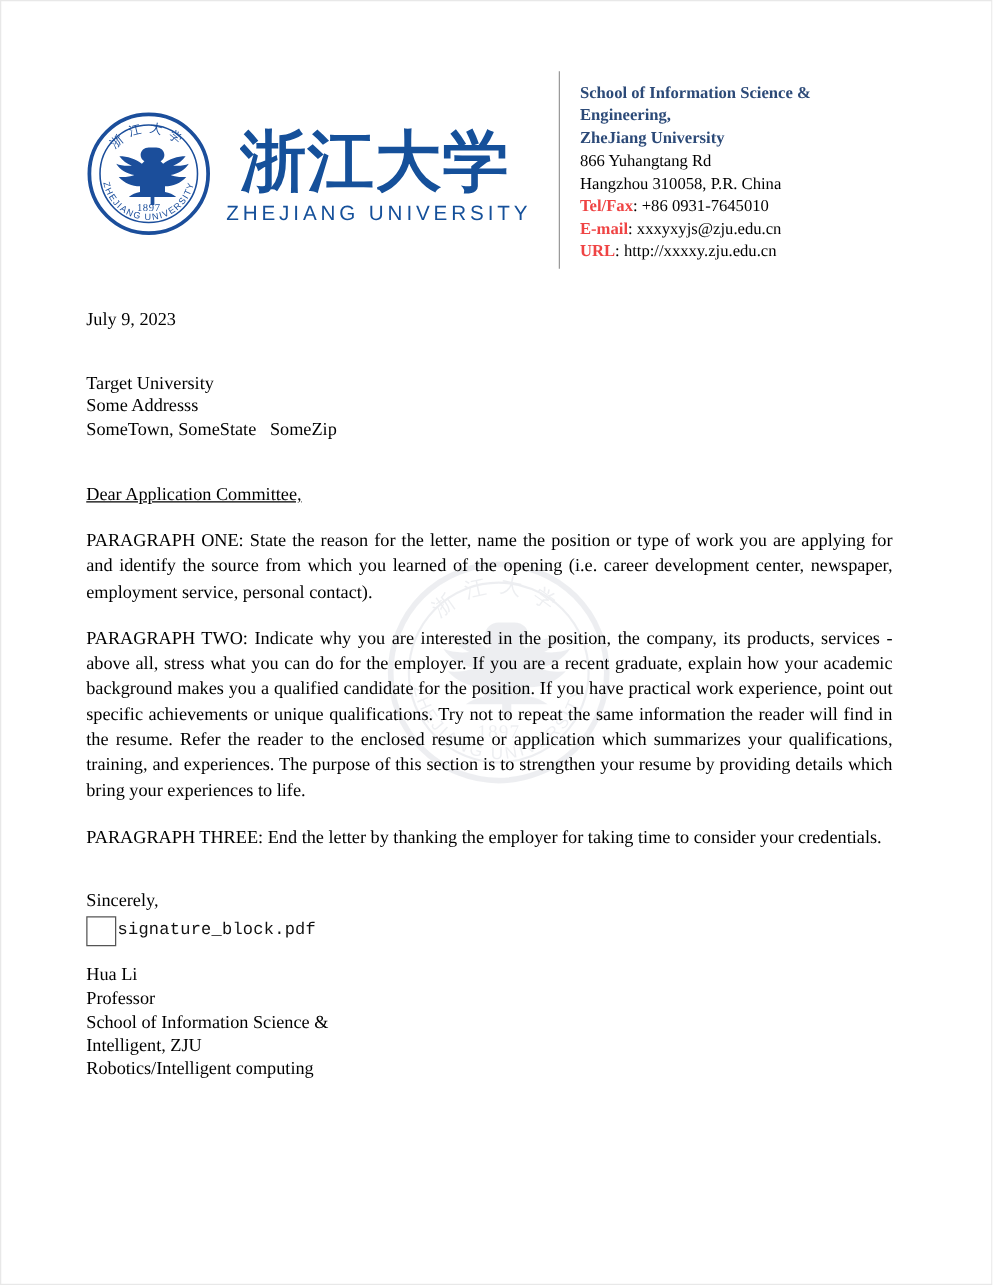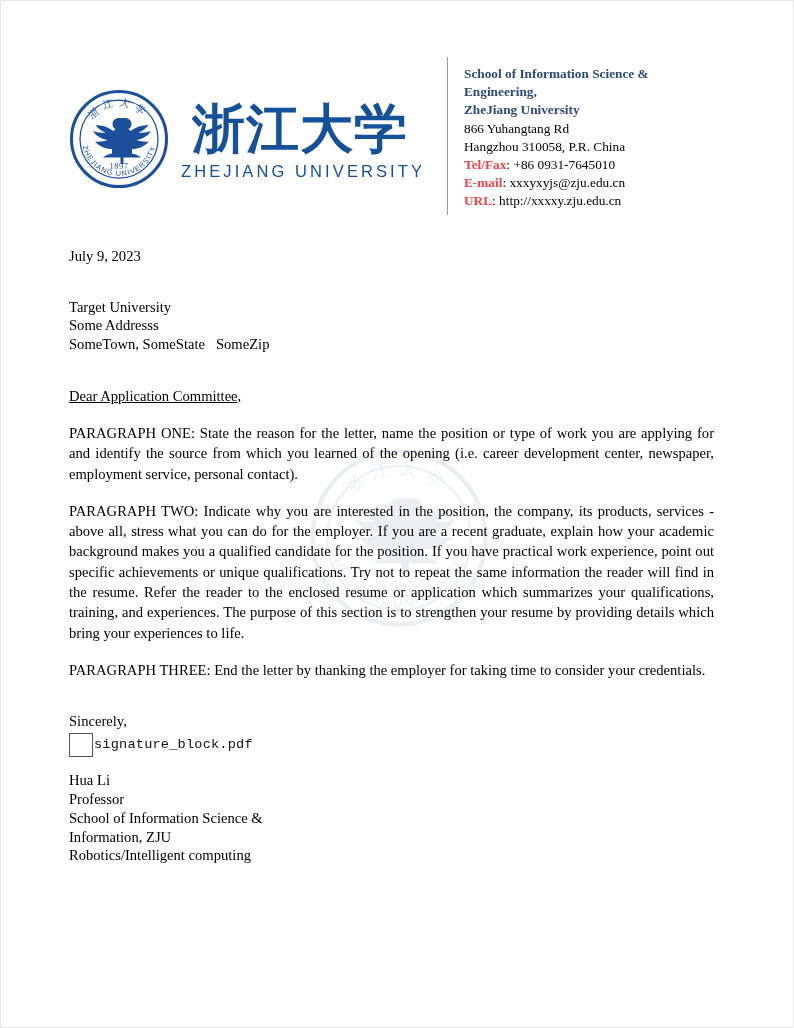--- a/index.html
+++ b/index.html
@@ -242,18 +242,18 @@
 
     <div id="sig-placeholder">
       <div id="sig-box"></div>
       <div id="sig-text">signature_block.pdf</div>
     </div>
 
     <div class="sig-lines">
       <div>Hua Li</div>
       <div>Professor</div>
       <div>School of Information Science &amp;</div>
-      <div>Information, ZJU</div>
+      <div>Intelligent, ZJU</div>
       <div>Robotics/Intelligent computing</div>
     </div>
   </div>
 
 </div>
 
 </body></html>

